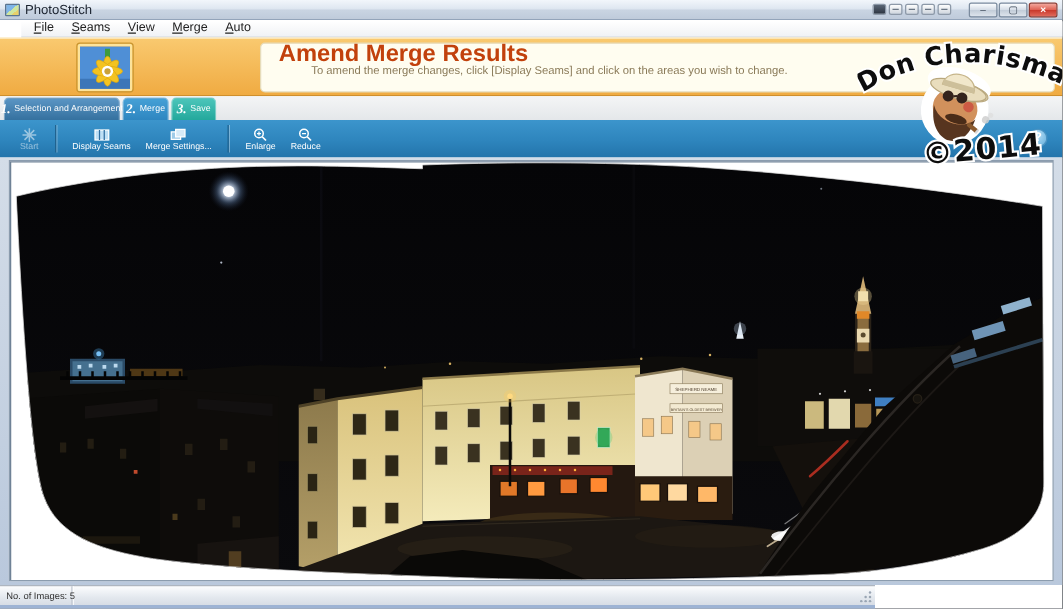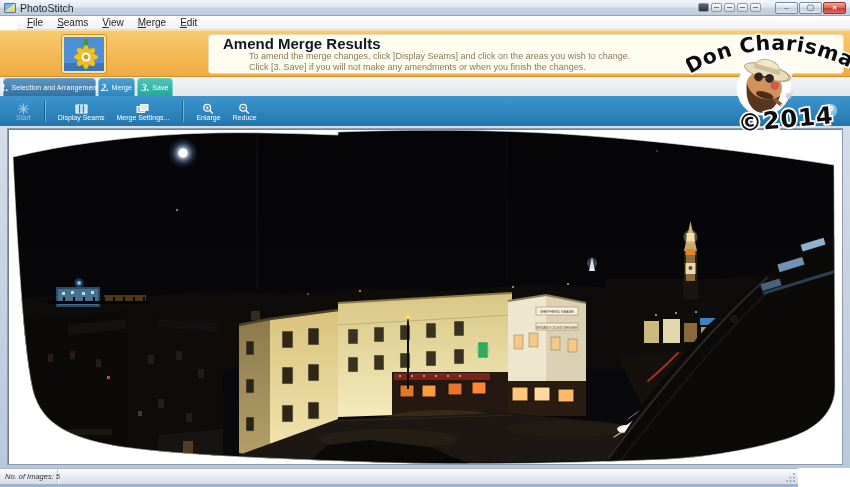--- a/index.html
+++ b/index.html
@@ -37,21 +37,21 @@
   .menu-item::first-letter { text-decoration:underline; }
 
   
   .instruction { position:absolute; left:0; top:30px; width:850px; height:47px;
     background:linear-gradient(#f9c96f,#f0ab42); border-top:1px solid #fbe1a8;
     border-bottom:1px solid #cf8f2c; }
   .flower-frame { position:absolute; left:62px; top:4px; width:44px; height:38px;
     border:2px solid #fde39a; outline:1px solid #c9952f; border-radius:2px; overflow:hidden; }
   .inst-box { position:absolute; left:208px; top:3px; width:636px; height:40px;
     background:#fffdf0; border:1px solid #e6dcba; border-radius:4px; padding:1px 0 0 14px; }
-  .inst-title { font-size:15px; font-weight:bold; color:#0f172a; line-height:15px; }
+  .inst-title { font-size:19px; font-weight:bold; color:#c2410c; line-height:15px; }
   .inst-line { font-size:9px; color:#8a7a58; line-height:11px; padding-left:26px; }
 
   
   .tabbar { position:absolute; left:0; top:77px; width:850px; height:19px;
     background:linear-gradient(#f4f5f6,#e4e7ea); display:flex; align-items:flex-end; padding-left:3px; gap:2px; }
   .tab { height:18px; border-radius:4px 4px 0 0; display:flex; align-items:center;
     justify-content:center; gap:3px; color:#fff; white-space:nowrap; border:1px solid rgba(255,255,255,.35); border-bottom:none; }
   .tab-num { font-family:"Liberation Serif", serif; font-style:italic; font-weight:bold; font-size:10.5px; }
   .tab-label { font-size:7px; letter-spacing:.1px; }
   .tab-1 { width:93px; background:linear-gradient(#5a95c4,#35719f); }
@@ -74,23 +74,23 @@
     display:flex; align-items:center; justify-content:center; }
 
   
   .content-row { position:absolute; left:0; top:126px; width:850px; height:342px;
     background:linear-gradient(#d4dde8,#b9c8dc); }
   .canvas { position:absolute; left:7px; top:2px; right:7px; bottom:3px; background:#fff;
     border:1px solid #8b9cae; box-shadow:inset 1px 1px 0 #6f8296; }
   .canvas svg { position:absolute; inset:0; width:100%; height:100%; }
 
   
-  .statusbar { position:absolute; left:0; top:468px; width:798px; height:19px;
+  .statusbar { position:absolute; left:0; top:468px; width:700px; height:19px;
     background:linear-gradient(#fcfdfe,#e3e8ee 60%,#d7dde5); border-top:1px solid #aeb6c0;
-    border-bottom:3px solid #9db3d4; display:flex; align-items:center; font-size:7.5px; color:#333;font-style:italic; }
+    border-bottom:3px solid #9db3d4; display:flex; align-items:center; font-size:7.5px; color:#333; }
   .sb-sec { height:100%; display:flex; align-items:center; padding:0 5px;
     border-right:1px solid #c3c9d2; box-shadow:1px 0 0 #ffffff; white-space:nowrap; }
   .sb-1 { width:58px; } .sb-2 { width:150px; } .sb-3 { width:240px; }
   .sb-fill { flex:1; height:100%; }
   .sb-grip { width:14px; height:100%; display:flex; align-items:flex-end; justify-content:flex-end; padding:2px; }
 
   
   .watermark { position:absolute; left:686px; top:16px; width:164px; height:118px; z-index:60; pointer-events:none; }
 </style>
 </head>
@@ -122,21 +122,21 @@
       <span class="win-btn">▢</span>
       <span class="win-btn close">×</span>
     </span>
   </div>
 
   <div class="menubar">
     <span class="menu-item">File</span>
     <span class="menu-item">Seams</span>
     <span class="menu-item">View</span>
     <span class="menu-item">Merge</span>
-    <span class="menu-item">Edit</span>
+    <span class="menu-item">Auto</span>
   </div>
 
   <div class="instruction">
     <span class="flower-frame">
       <svg viewBox="0 0 44 38" width="44" height="38">
         <rect width="44" height="38" fill="#4f8fd6"></rect>
         <rect y="26" width="44" height="12" fill="#3c76b8"></rect>
         <g transform="translate(22,20)">
           <rect x="-2" y="-18" width="4" height="16" fill="#3f9a3c"></rect>
           <g fill="#f4c320" stroke="#d8a410" stroke-width=".5">
@@ -146,21 +146,20 @@
             <ellipse rx="4" ry="12" transform="rotate(135)"></ellipse>
           </g>
           <circle r="4.5" fill="#fff"></circle>
           <circle r="2.5" fill="#caa23a"></circle>
         </g>
       </svg>
     </span>
     <div class="inst-box">
       <div class="inst-title">Amend Merge Results</div>
       <div class="inst-line">To amend the merge changes, click [Display Seams] and click on the areas you wish to change.</div>
-      <div class="inst-line">Click [3. Save] if you will not make any amendments or when you finish the changes.</div>
     </div>
   </div>
 
   <div class="tabbar">
     <div class="tab tab-1">
       <span class="tab-num">1.</span>
       <span class="tab-label">Selection and Arrangement</span>
     </div>
     <div class="tab tab-2">
       <span class="tab-num">2.</span>

